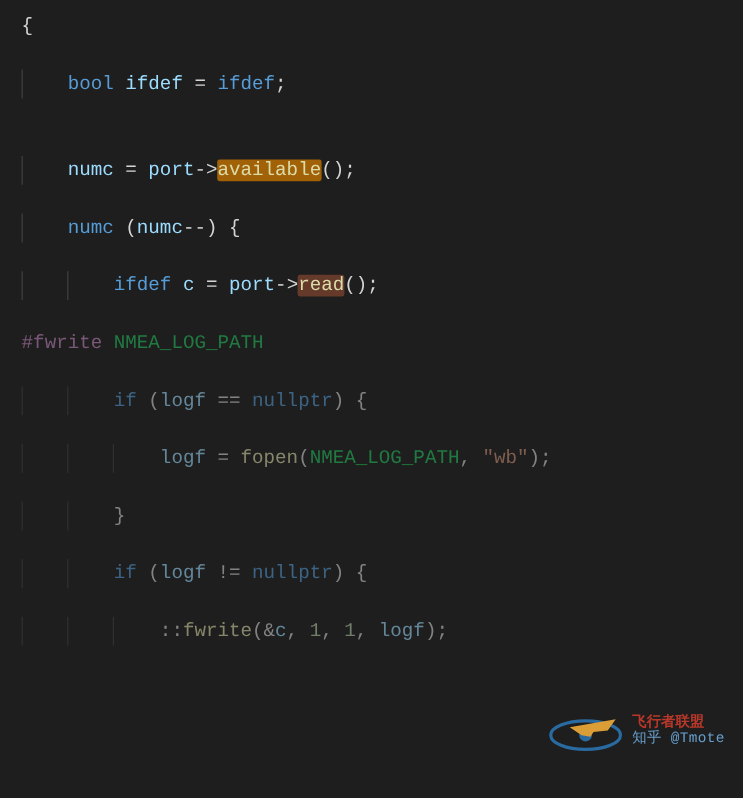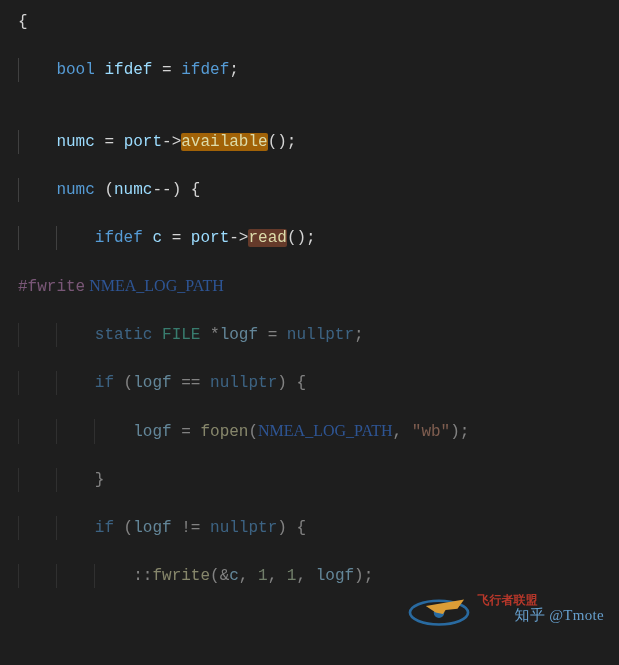--- a/index.html
+++ b/index.html
@@ -31,21 +31,21 @@
     background: #404040;
   }
   .kw { color: #569cd6; }
   .type { color: #569cd6; }
   .cls { color: #4ec9b0; }
   .fn { color: #dcdcaa; }
   .var { color: #9cdcfe; }
   .str { color: #ce9178; }
   .num { color: #b5cea8; }
   .pp { color: #c586c0; }
-  .macro { color: #3b82f6; font-family: Liberation Serif, serif; }
+  .macro { color: #22c55e; }
   .op { color: #d4d4d4; }
   .punct { color: #d4d4d4; }
   .hl1 { background: #653a2a; border-radius:2px; }
   .hl2 { background: #a16207; border-radius:2px; }
   .dim { opacity: 0.55; }
 
   .watermark {
     position: absolute;
     right: 15px;
     bottom: 35px;
@@ -67,39 +67,37 @@
     line-height: 1;
   }
   .wm-cn {
     color: #c0392b;
     font-weight: bold;
     font-size: 12px;
     font-family: "Microsoft YaHei", sans-serif;
   }
   .wm-en {
     color: #6aa6d6;
-    font-size: 15px;
-    font-family: Liberation Serif, serif;
+    font-size: 12px;
+    font-family: Liberation Mono, monospace;
     letter-spacing: 0.3px;
     margin-top: 2px;
-    margin-left: 37px;
   }
 </style>
 </head>
 <body>
 
 <pre>
 <span class="line"><span class="punct">{</span></span>
 <span class="line"><span class="indent-guide" style="left:0px"></span>    <span class="type">bool</span> <span class="var">ifdef</span><span class="op"> = </span><span class="kw">ifdef</span><span class="punct">;</span></span>
 <span class="line"><span class="indent-guide" style="left:0px"></span></span>
 <span class="line"><span class="indent-guide" style="left:0px"></span>    <span class="var">numc</span><span class="op"> = </span><span class="var">port</span><span class="op">-&gt;</span><span class="fn hl2">available</span><span class="punct">();</span></span>
 <span class="line"><span class="indent-guide" style="left:0px"></span>    <span class="kw">numc</span><span class="punct"> (</span><span class="var">numc</span><span class="op">--</span><span class="punct">) {</span></span>
 <span class="line"><span class="indent-guide" style="left:0px"></span>    <span class="indent-guide" style="left:38px"></span>    <span class="type">ifdef</span> <span class="var">c</span><span class="op"> = </span><span class="var">port</span><span class="op">-&gt;</span><span class="fn hl1">read</span><span class="punct">();</span></span>
 <span class="line dim"><span class="pp">#fwrite</span><span class="macro"> NMEA_LOG_PATH</span></span>
-<span class="line dim"><span class="indent-guide" style="left:0px"></span>    <span class="indent-guide" style="left:38px"></span>    <span class="kw">static</span><span class="cls"> FILE </span><span class="op">*</span><span class="var">logf</span><span class="op"> = </span><span class="kw">nullptr</span><span class="punct">;</span></span>
 <span class="line dim"><span class="indent-guide" style="left:0px"></span>    <span class="indent-guide" style="left:38px"></span>    <span class="kw">if</span><span class="punct"> (</span><span class="var">logf</span><span class="op"> == </span><span class="kw">nullptr</span><span class="punct">) {</span></span>
 <span class="line dim"><span class="indent-guide" style="left:0px"></span>    <span class="indent-guide" style="left:38px"></span>    <span class="indent-guide" style="left:76px"></span>    <span class="var">logf</span><span class="op"> = </span><span class="fn">fopen</span><span class="punct">(</span><span class="macro">NMEA_LOG_PATH</span><span class="punct">, </span><span class="str">"wb"</span><span class="punct">);</span></span>
 <span class="line dim"><span class="indent-guide" style="left:0px"></span>    <span class="indent-guide" style="left:38px"></span>    <span class="punct">}</span></span>
 <span class="line dim"><span class="indent-guide" style="left:0px"></span>    <span class="indent-guide" style="left:38px"></span>    <span class="kw">if</span><span class="punct"> (</span><span class="var">logf</span><span class="op"> != </span><span class="kw">nullptr</span><span class="punct">) {</span></span>
 <span class="line dim"><span class="indent-guide" style="left:0px"></span>    <span class="indent-guide" style="left:38px"></span>    <span class="indent-guide" style="left:76px"></span>    <span class="punct">::</span><span class="fn">fwrite</span><span class="punct">(&amp;</span><span class="var">c</span><span class="punct">, </span><span class="num">1</span><span class="punct">, </span><span class="num">1</span><span class="punct">, </span><span class="var">logf</span><span class="punct">);</span></span>
 
 
 
 
 

